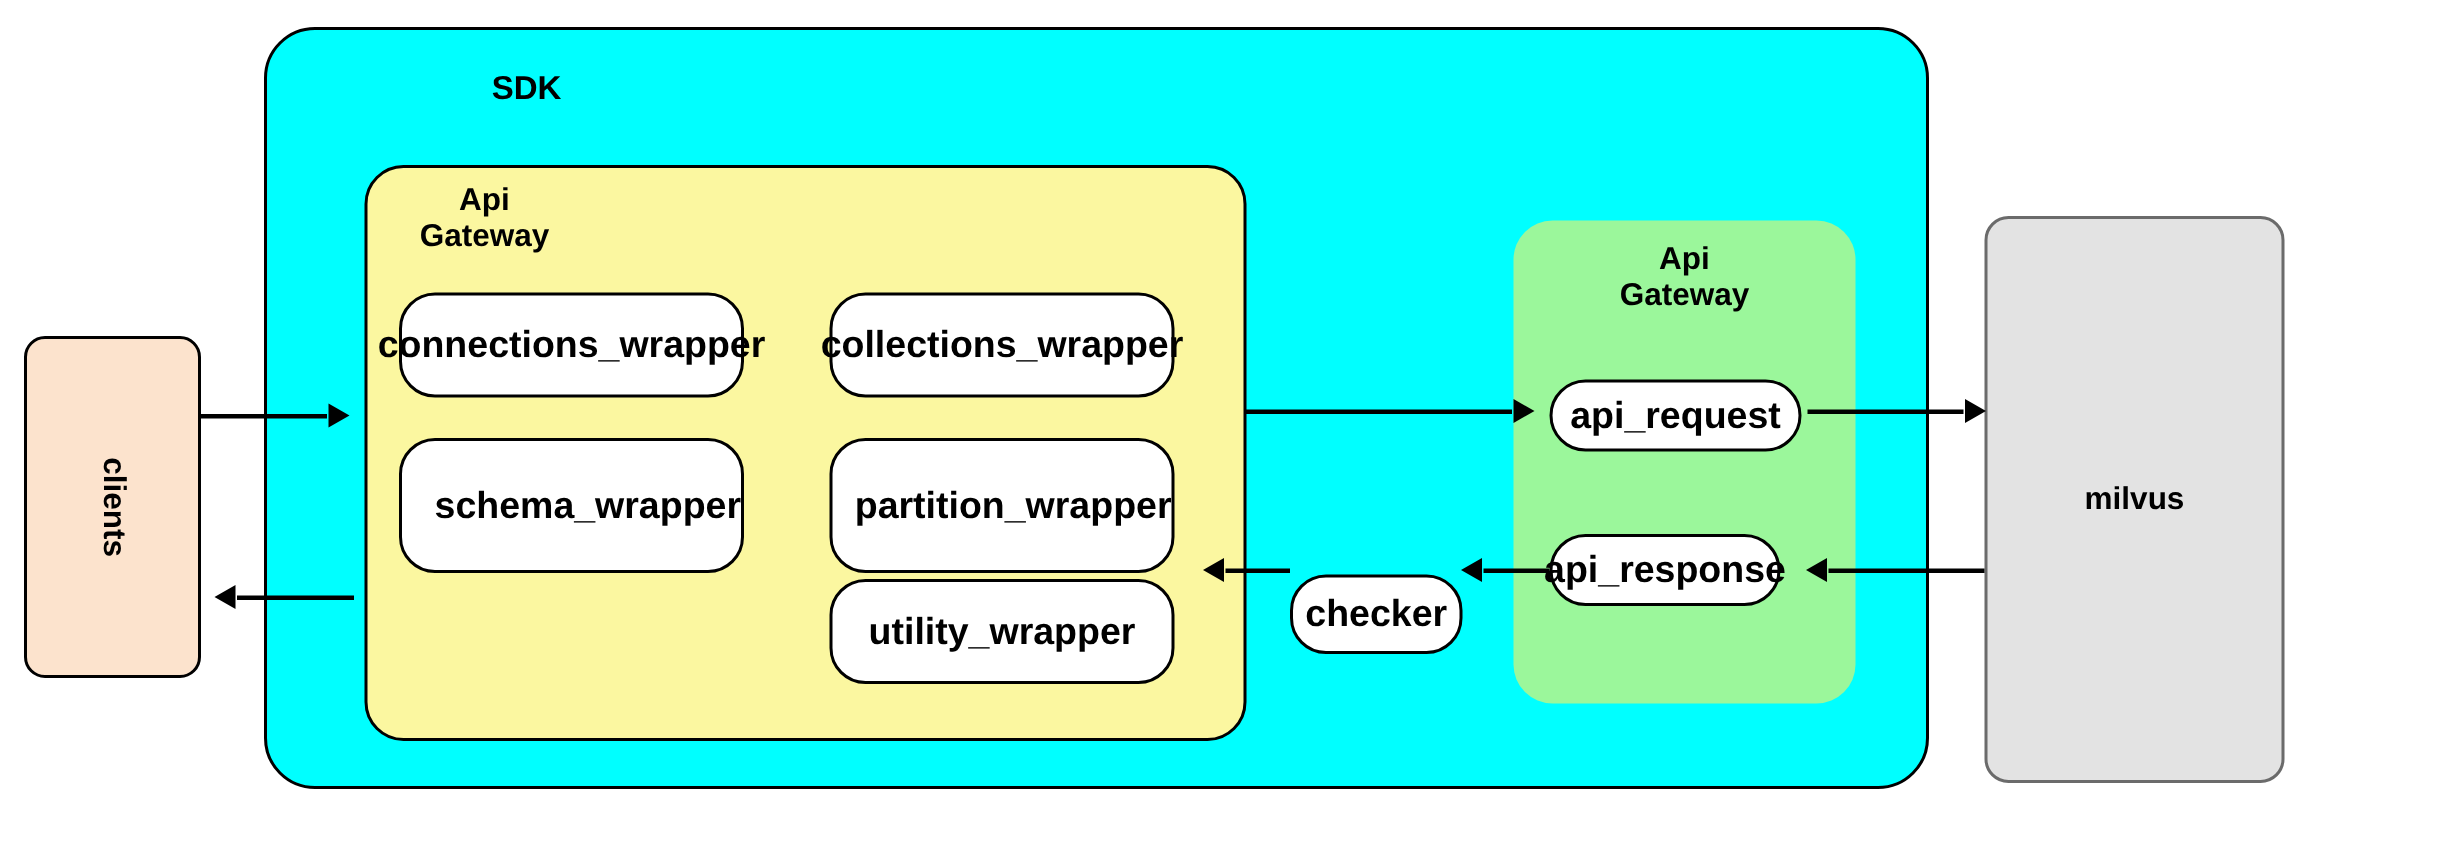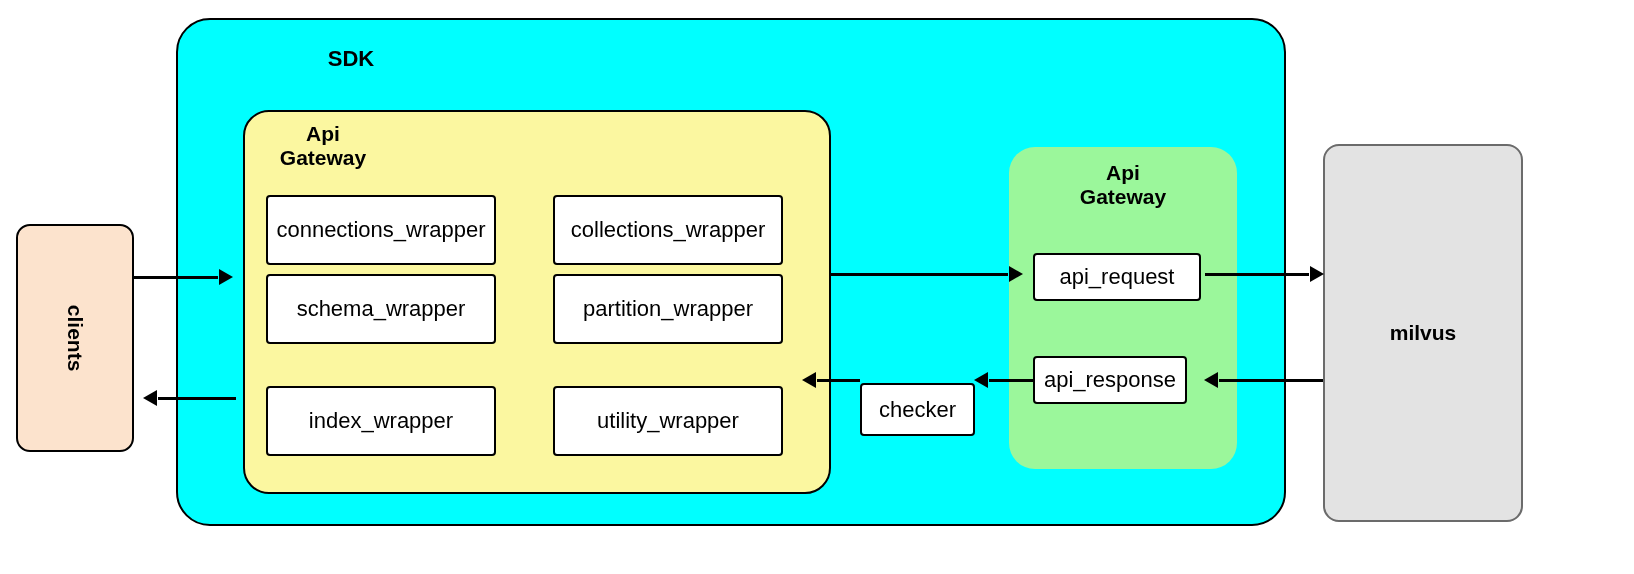--- a/index.html
+++ b/index.html
@@ -74,23 +74,23 @@
     justify-content: center;
     padding-top: 14px;
     font-size: 21px;
     font-weight: bold;
   }
 
   
   .box {
     background: #ffffff;
     border: 2.5px solid #000000;
-    border-radius: 4px;
-    font-size: 22px;
-    font-weight: normal;
+    border-radius: 24px;
+    font-size: 25px;
+    font-weight: bold;
   }
   .box-clients {
     left: 16px;
     top: 224px;
     width: 118px;
     height: 228px;
     background: #fce3cd;
     border: 2.5px solid #000000;
     border-radius: 14px;
     font-size: 21px;
@@ -107,21 +107,21 @@
     height: 378px;
     background: #e3e3e3;
     border: 2px solid #6b6b6b;
     border-radius: 16px;
     font-size: 21px;
     font-weight: bold;
   }
   .w-col-left  { left: 266px; width: 230px; }
   .w-col-right { left: 553px; width: 230px; }
   .w-row-1 { top: 195px; height: 70px; }
-  .w-row-2 { top: 274px; height: 70px; }
+  .w-row-2 { top: 292px; height: 90px; justify-content: flex-end; }
   .w-row-3 { top: 386px; height: 70px; }
 
   .box-checker {
     left: 860px;
     top: 355px;
     width: 115px;
     height: 53px;
     margin-top: 28px;
   }
   .box-apireq {
@@ -197,23 +197,20 @@
       <span>Gateway</span>
     </span>
   </div>
 
   <div class="node box w-col-left w-row-1">
     <span class="label-text">connections_wrapper</span>
   </div>
   <div class="node box w-col-left w-row-2">
     <span class="label-text">schema_wrapper</span>
   </div>
-  <div class="node box w-col-left w-row-3">
-    <span class="label-text">index_wrapper</span>
-  </div>
 
   <div class="node box w-col-right w-row-1">
     <span class="label-text">collections_wrapper</span>
   </div>
   <div class="node box w-col-right w-row-3">
     <span class="label-text">utility_wrapper</span>
   </div>
   <div class="node box w-col-right w-row-2">
     <span class="label-text">partition_wrapper</span>
   </div>

